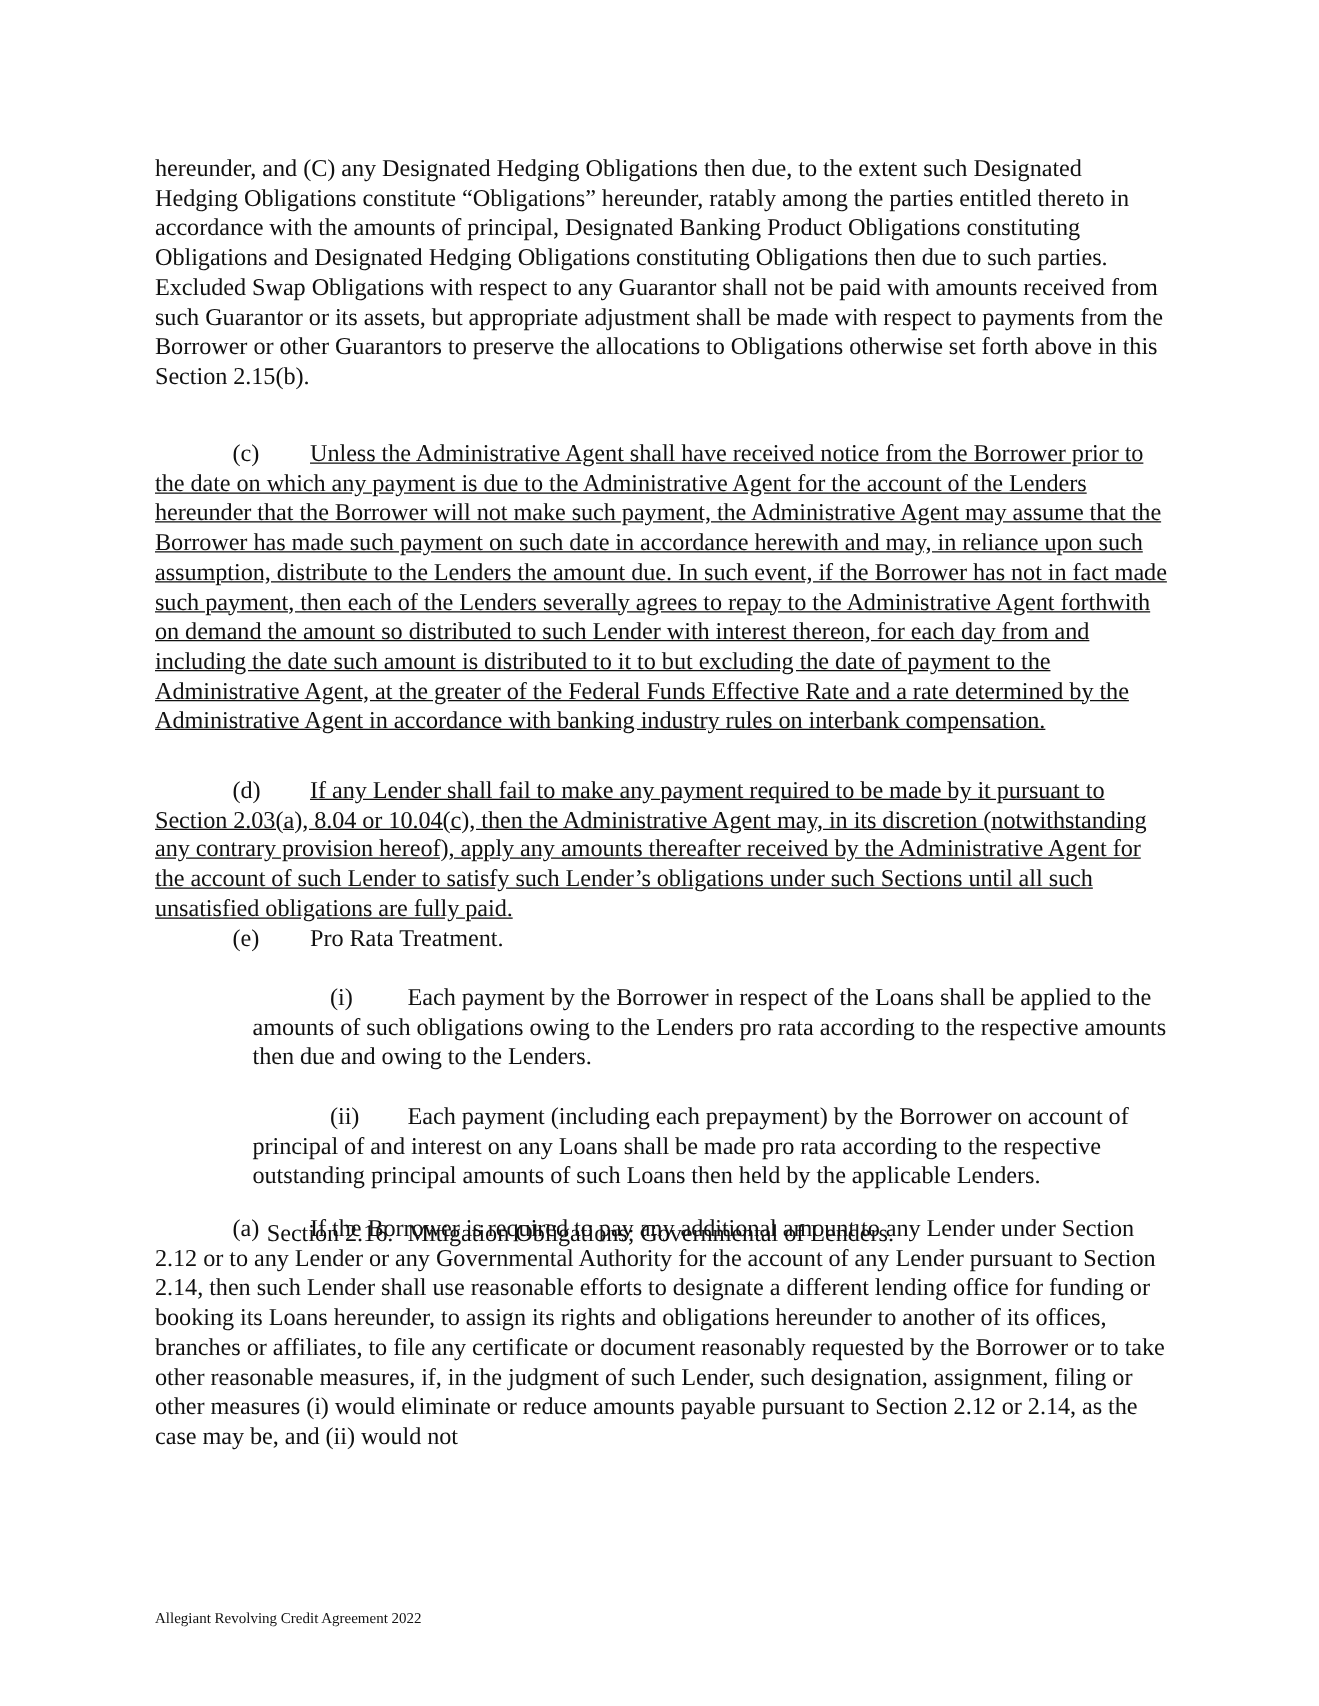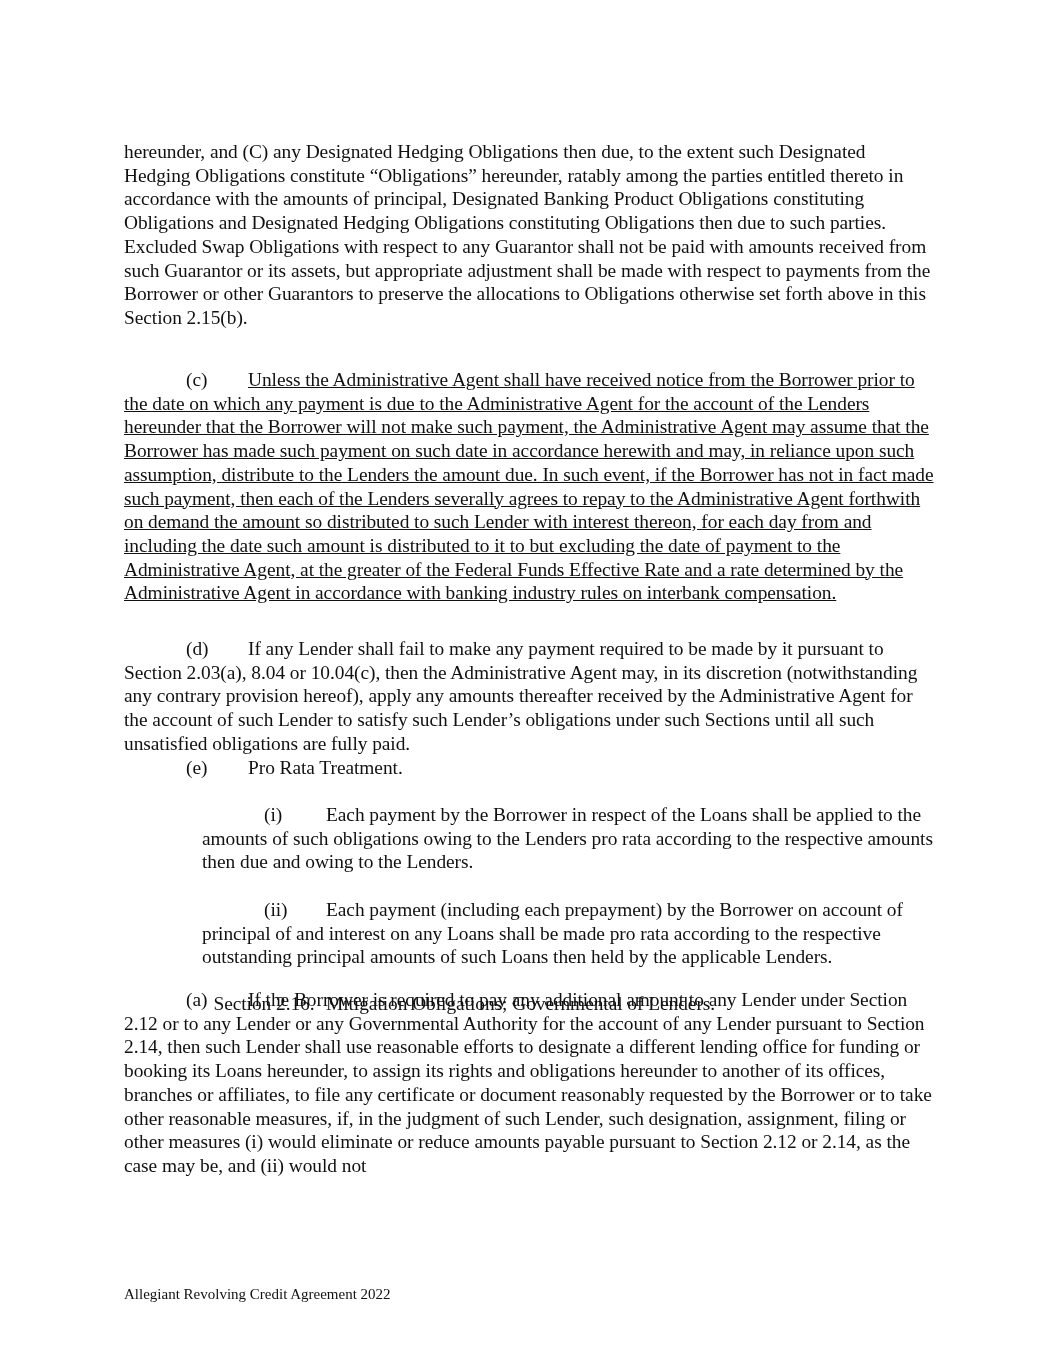--- a/index.html
+++ b/index.html
@@ -43,34 +43,34 @@
     }
     .section-num {
       display: inline-block;
       width: 124px;
       text-align: center;
     }
     .footer {
       position: absolute;
       left: 124px;
       top: 1287px;
-      font-size: 15px;
+      font-size: 12px;
       line-height: 15px;
       color: #111111;
     }
     
     #p-b { position: absolute; top: 0; }
     #p-c { position: absolute; top: 228px; text-decoration: underline; }
-    #p-d { position: absolute; top: 497px; }
+    #p-d { position: absolute; top: 497px; text-decoration: underline; }
     #p-e { position: absolute; top: 616px; }
     #p-e-i { position: absolute; top: 663px; }
     #p-e-ii { position: absolute; top: 758px; }
     #p-216 { position: absolute; top: 852px; }
     #p-216-a { position: absolute; top: 848px; }
-    .page > div { width: 812px; margin-top: 16px; }
+    .page > div { width: 812px; }
     .page > div.block-indent-wrap { width: 750px; left: 78px; }
     .block-indent-wrap .para { margin-left: 0; }
   </style>
 </head>
 <body>
 
 <div class="page">
 
   <div id="p-b">
     <p class="para">hereunder, and (C) any Designated Hedging Obligations then due, to the extent such Designated Hedging Obligations constitute “Obligations” hereunder, ratably among the parties entitled thereto in accordance with the amounts of principal, Designated Banking Product Obligations constituting Obligations and Designated Hedging Obligations constituting Obligations then due to such parties.  Excluded Swap Obligations with respect to any Guarantor shall not be paid with amounts received from such Guarantor or its assets, but appropriate adjustment shall be made with respect to payments from the Borrower or other Guarantors to preserve the allocations to Obligations otherwise set forth above in this Section 2.15(b).</p>

